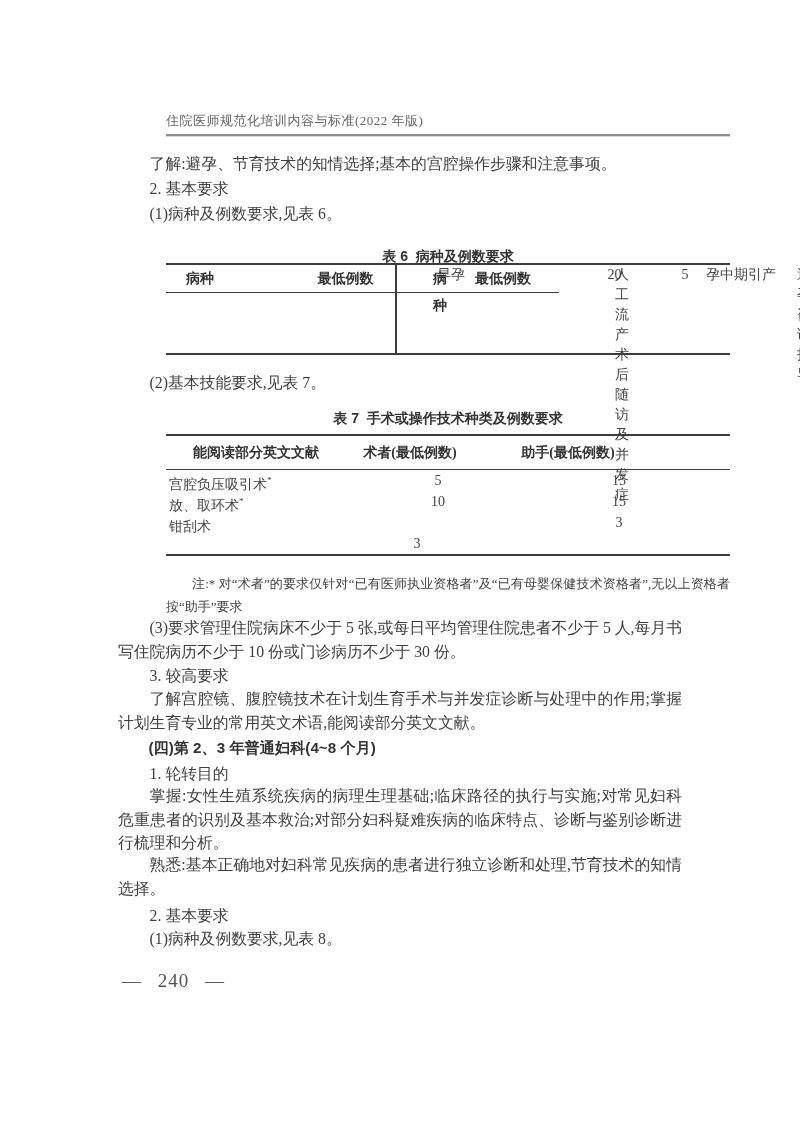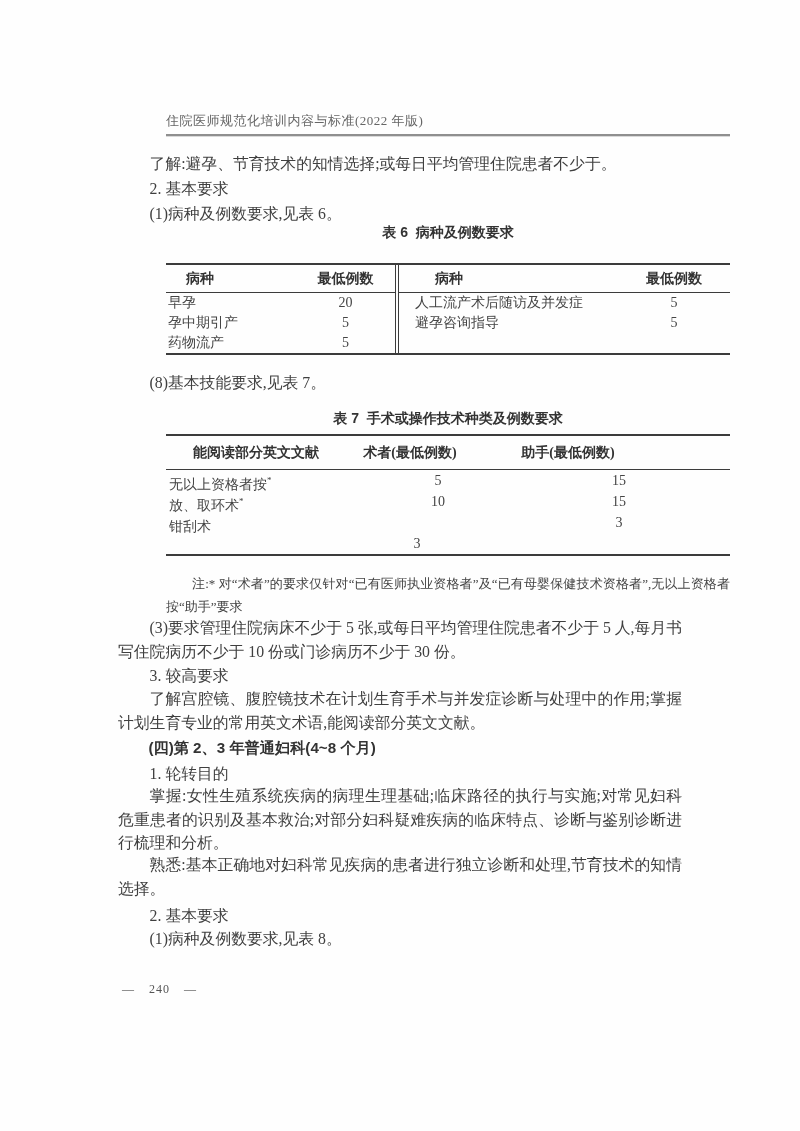--- a/index.html
+++ b/index.html
@@ -19,21 +19,21 @@
   .kaiti{}
   .bold-head{font-weight:bold;color:#333;font-family:"Liberation Sans","DejaVu Sans",sans-serif;font-size:15.2px;}
 
   .tbl-caption{text-align:center;font-weight:bold;color:#333;
     font-family:"Liberation Sans","DejaVu Sans",sans-serif;
     font-size:14px;white-space:pre;}
 
   
   .tbl6{top:263px;display:flex;border-top:2px solid #3c3c3c;border-bottom:2px solid #3c3c3c;box-sizing:border-box;height:92px;
     font-size:14px;color:#444;}
-  .t6-half{display:flex;flex-direction:column;}
+  .t6-half{display:flex;flex-direction:row;gap:40px;}
   .t6-leftw{width:229px;}
   .t6-rightw{flex:1;}
   .t6-div{width:2px;border-left:1px solid #3c3c3c;border-right:1px solid #3c3c3c;}
   .t6-hrow{height:27px;line-height:27px;border-bottom:1px solid #3c3c3c;display:flex;font-weight:bold;color:#333;}
   .t6-row{height:20px;line-height:20px;display:flex;}
   .t6l-c1{width:130px;padding-left:2px;box-sizing:border-box;}
   .t6l-c2{width:99px;text-align:center;}
   .t6l-h1{width:130px;padding-left:20px;box-sizing:border-box;}
   .t6r-c1{flex:1;padding-left:16px;box-sizing:border-box;}
   .t6r-c2{width:112px;text-align:center;}
@@ -47,35 +47,35 @@
   .t7-c1{width:202px;padding-left:3px;box-sizing:border-box;}
   .t7-c2{width:140px;text-align:center;}
   .t7-c3{width:222px;text-align:center;}
   .t7-h1{width:202px;padding-left:27px;box-sizing:border-box;}
   .t7-h2{width:140px;text-align:center;position:relative;left:-28px;}
   .t7-h3{width:222px;text-align:center;position:relative;left:-51px;}
   .sup{vertical-align:super;font-size:9px;}
 
   .tbl-note{font-size:13px;line-height:22.5px;text-align:justify;text-indent:2em;color:#444;}
 
-  .page-number{top:970px;left:122px;font-size:12px;color:#555;word-spacing:10px;letter-spacing:1px;margin-top:12px;}
+  .page-number{top:970px;left:122px;font-size:19px;color:#555;word-spacing:10px;letter-spacing:1px;}
 </style>
 </head>
 <body>
 
 <div class="page">
 
   <div class="abs col running-header">住院医师规范化培训内容与标准(2022 年版)</div>
   <div class="abs col header-rule"></div>
 
-  <p class="abs col para" style="top:152px">了解:避孕、节育技术的知情选择;或每日平均管理住院患者不少于。</p>
+  <p class="abs col para" style="top:152px">了解:避孕、节育技术的知情选择;基本的宫腔操作步骤和注意事项。</p>
   <p class="abs col para kaiti" style="top:177px">2. 基本要求</p>
   <p class="abs col para" style="top:202px">(1)病种及例数要求,见表 6。</p>
 
-  <div class="abs col tbl-caption" style="top:224px">表 6  病种及例数要求</div>
+  <div class="abs col tbl-caption" style="top:248px">表 6  病种及例数要求</div>
 
   <div class="abs col tbl6">
     <div class="t6-half t6-leftw">
       <div class="t6-hrow">
         <span class="t6l-h1">病种</span>
         <span class="t6l-c2">最低例数</span>
       </div>
       <div class="t6-row">
         <span class="t6l-c1">早孕</span>
         <span class="t6l-c2">20</span>
@@ -99,32 +99,32 @@
         <span class="t6r-c1">人工流产术后随访及并发症</span>
         <span class="t6r-c2">5</span>
       </div>
       <div class="t6-row">
         <span class="t6r-c1">避孕咨询指导</span>
         <span class="t6r-c2">5</span>
       </div>
     </div>
   </div>
 
-  <p class="abs col para" style="top:371px">(8)基本技能要求,见表 7。</p>
+  <p class="abs col para" style="top:371px">(2)基本技能要求,见表 7。</p>
 
   <div class="abs col tbl-caption" style="top:410px">表 7  手术或操作技术种类及例数要求</div>
 
   <div class="abs col tbl7">
     <div class="t7-hrow">
       <span class="t7-h1">能阅读部分英文文献</span>
       <span class="t7-h2">术者(最低例数)</span>
       <span class="t7-h3">助手(最低例数)</span>
     </div>
     <div class="t7-row">
-      <span class="t7-c1"><span>无以上资格者按</span><span class="sup">*</span></span>
+      <span class="t7-c1"><span>宫腔负压吸引术</span><span class="sup">*</span></span>
       <span class="t7-c2">5</span>
       <span class="t7-c3">15</span>
     </div>
     <div class="t7-row">
       <span class="t7-c1"><span>放、取环术</span><span class="sup">*</span></span>
       <span class="t7-c2">10</span>
       <span class="t7-c3">15</span>
     </div>
     <div class="t7-row">
       <span class="t7-c1"><span>钳刮术</span><span class="sup"></span></span>

